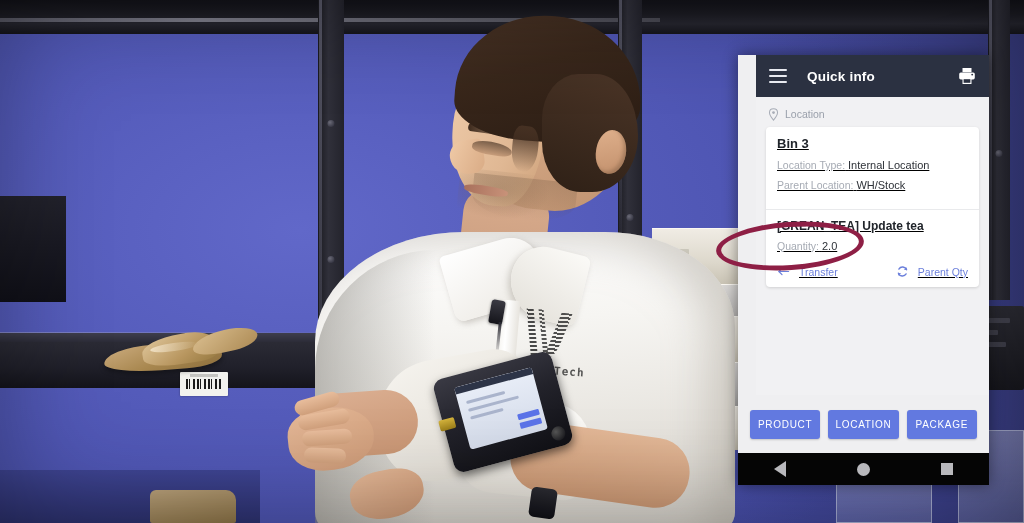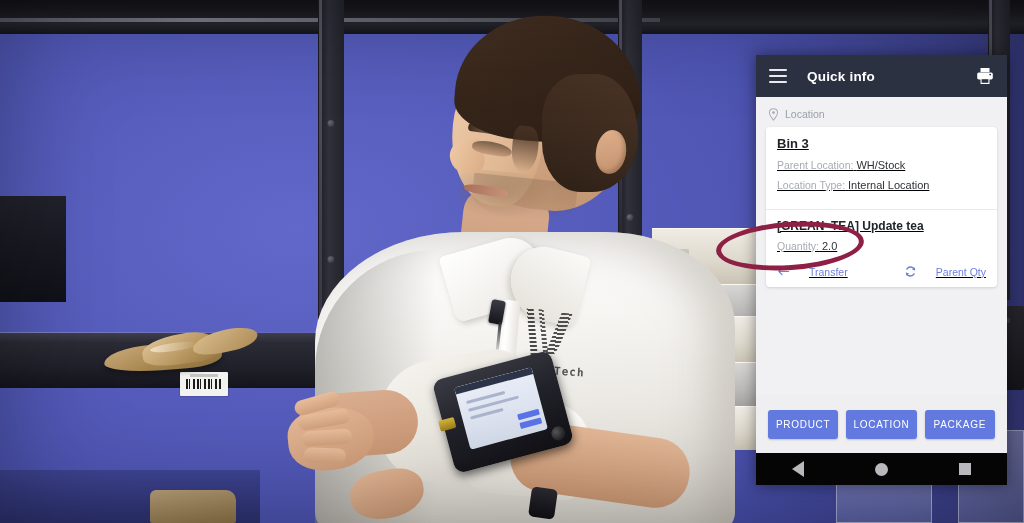--- a/index.html
+++ b/index.html
@@ -213,22 +213,22 @@
   .scanner .screen .bar { position:absolute; left:0; right:0; top:0; height:7px; background:#2d3447; }
   .scanner .screen .ln { position:absolute; height:3px; background:#aab4cc; border-radius:2px; }
   .scanner .screen .btn { position:absolute; right:4px; height:6px; width:22px;
           background:#5b73e8; border-radius:1px; }
   .scanner .trig { position:absolute; left:-4px; top:40px; width:16px; height:11px;
           background:linear-gradient(180deg,#d4b33c,#9a7d19); border-radius:2px; }
   .scanner .lens { position:absolute; right:6px; bottom:6px; width:14px; height:14px;
           border-radius:50%; background:radial-gradient(circle at 35% 35%,#555,#0b0b10); }
 
   
-  .phone { position:absolute; left:756px; top:55px; width:251px; height:430px;
-           background:#efeff1; box-shadow:0 0 14px rgba(0,0,0,.45); overflow:hidden; }
+  .phone { position:absolute; left:738px; top:55px; width:251px; height:430px;
+           background:#efeff1; box-shadow:0 0 14px rgba(0,0,0,.45); overflow:hidden;padding-left:18px; }
 
   .app-header { height:42px; background:#2b3141; display:flex; align-items:center;
                 padding:0 13px; position:relative; }
   .hamburger { width:18px; height:14px; display:flex; flex-direction:column;
                justify-content:space-between; cursor:pointer; }
   .hamburger span { display:block; height:2.4px; background:#e8eaf0; border-radius:1px; }
   .app-title { color:#ffffff; font-size:13.5px; font-weight:bold; margin-left:20px;
                letter-spacing:.2px; }
   .printer { position:absolute; right:12px; top:11px; width:20px; height:20px; cursor:pointer; }
 
@@ -242,21 +242,21 @@
   .card-pad { padding:9px 11px 10px; }
   .card h3 { font-size:13px; color:#21252b; font-weight:bold; margin-bottom:8px; }
   .kv { font-size:10.5px; margin:6px 0; line-height:1.25; }
   .kv .k { color:#a6abb4; }
   .kv .v { color:#2e3238; font-size:11px; }
   .divider { height:1px; background:#e9eaec; }
   .prod-title { font-size:12px; color:#21252b; font-weight:bold; margin-bottom:7px; }
 
   .actions { display:flex; align-items:center; justify-content:space-between;
              padding:2px 11px 9px; }
-  .act { display:flex; align-items:center; gap:19px; color:#6b7fdb;
+  .act { display:flex; align-items:center; gap:9px; color:#6b7fdb;
          font-size:10.5px; cursor:pointer; }
   .act .ic { width:13px; height:13px; display:inline-block; }
 
   .app-footer { position:absolute; left:0; right:0; bottom:32px; height:58px;
                 background:#efeff1; display:flex; align-items:center;
                 justify-content:space-around; padding:0 8px; }
   .pill { background:#6279e0; color:#ffffff; font-size:10px; letter-spacing:.7px;
           padding:9px 0; border-radius:3px; text-align:center; flex:1; margin:0 4px;
           cursor:pointer; box-shadow:0 1px 2px rgba(0,0,0,.18); }
 
@@ -457,26 +457,26 @@
           </svg>
         </span>
         <span class="txt">Location</span>
       </div>
 
       <div class="card">
         <div class="card-pad">
           <h3>Bin 3</h3>
 
           <div class="kv">
+            <span class="k">Location Type:</span>
+            <span class="v">Internal Location</span>
+          </div>
+          <div class="kv">
             <span class="k">Parent Location:</span>
             <span class="v">WH/Stock</span>
-          </div>
-          <div class="kv">
-            <span class="k">Location Type:</span>
-            <span class="v">Internal Location</span>
           </div>
         </div>
 
         <div class="divider"></div>
 
         <div class="card-pad" style="padding-bottom:4px;">
           <div class="prod-title">[GREAN_TEA] Update tea</div>
           <div class="kv">
             <span class="k">Quantity:</span>
             <span class="v">2.0</span>

